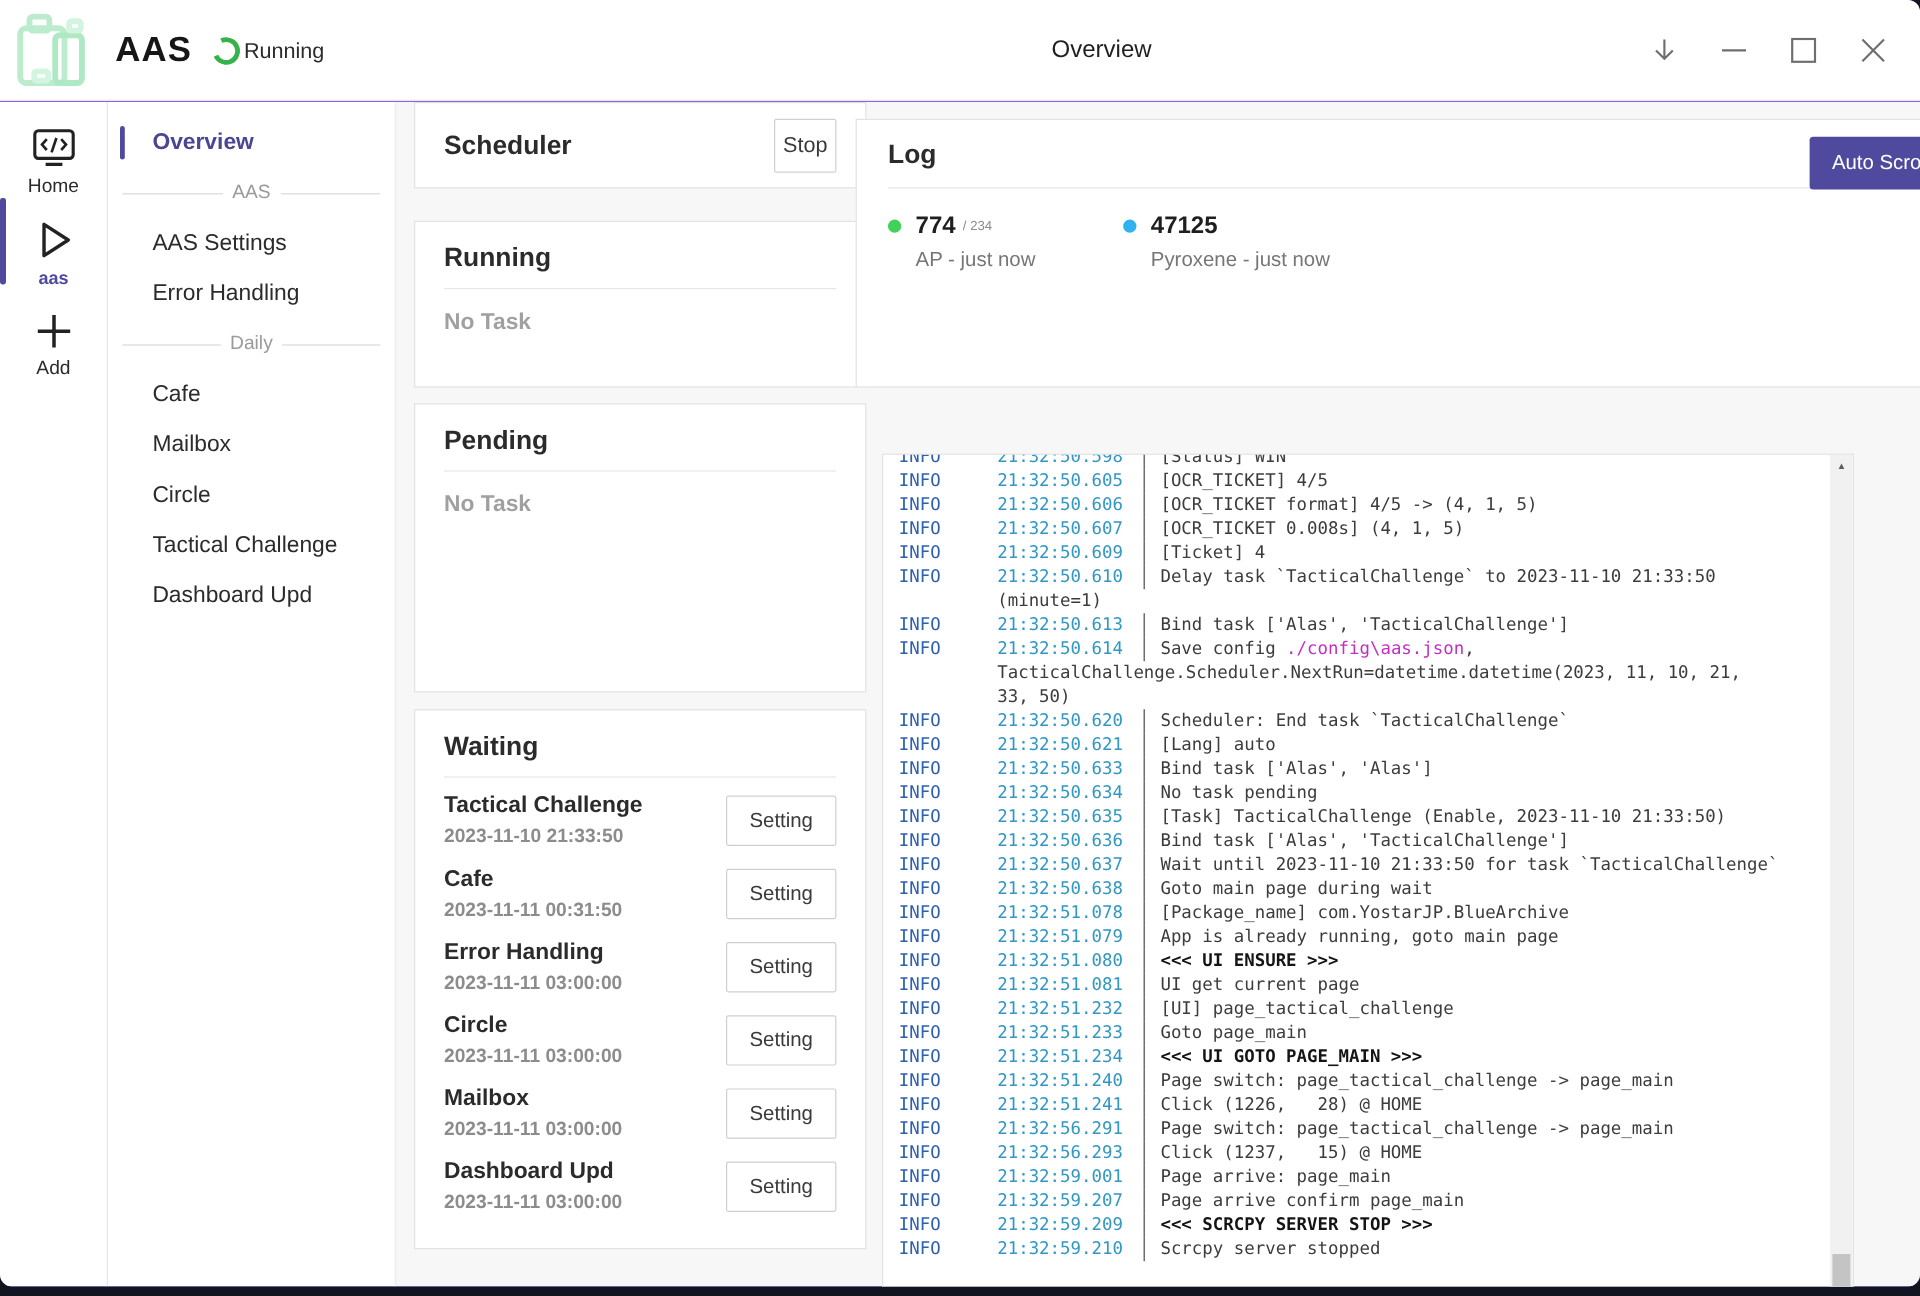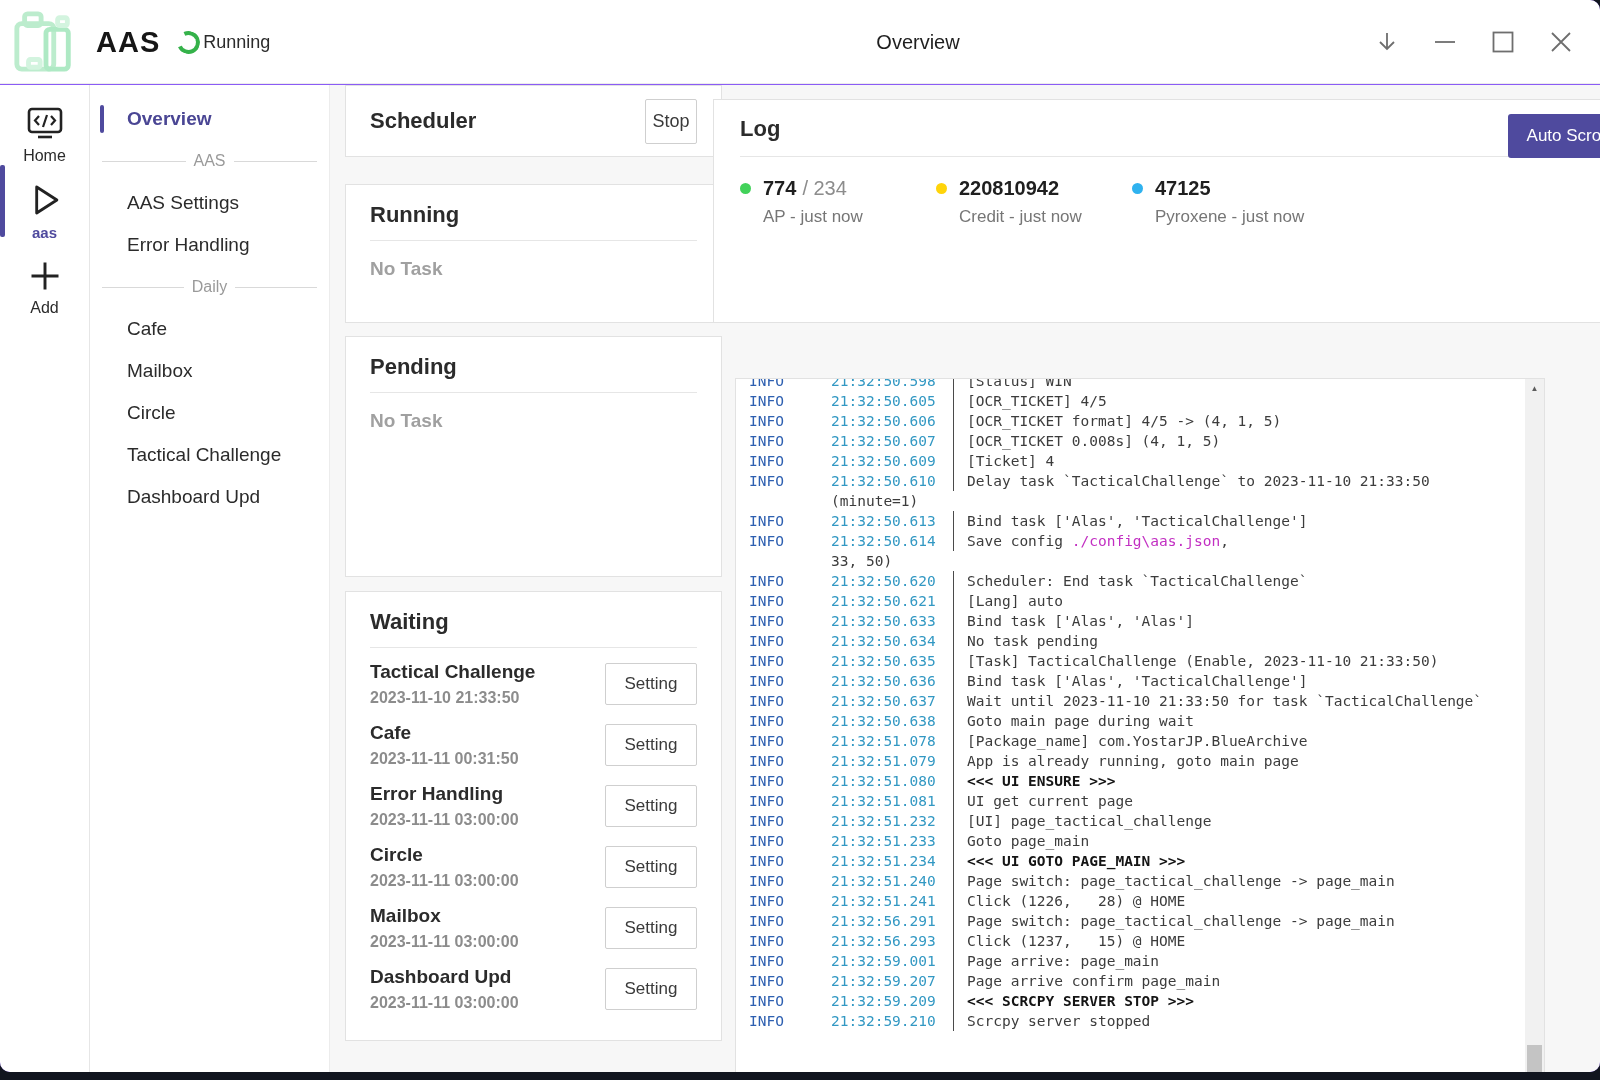--- a/index.html
+++ b/index.html
@@ -73,21 +73,21 @@
   .log-head { position:relative; padding:0 26px; }
   .autoscroll-btn { position:absolute; right:8px; top:-2px; height:44px; padding:0 19px;
                     background:#4f4a9e; color:#fff; border:none; border-radius:3px; font-size:17px;
                     font-family:"Liberation Sans", sans-serif; }
   .card-log .card-hr { margin:14px 26px 0 26px; }
   .stats { display:flex; padding:20px 0 0 26px; }
   .stat { width:196px; }
   .stat-top { display:flex; align-items:center; }
   .stat-dot { width:11px; height:11px; border-radius:50%; margin-right:12px; flex:0 0 auto; }
   .stat-value { font-size:20px; font-weight:700; color:#1f1f1f; }
-  .stat-suffix { font-size:20px; color:#8c8c8c; margin-left:6px; }
+  .stat-suffix { font-size:11px; color:#8c8c8c; margin-left:6px; }
   .stat-label { font-size:17px; color:#767676; margin-top:7px; padding-left:23px; }
 
   .console { left:405px; top:249px; width:810px; height:727px; overflow:hidden;margin-top:44px; }
   .log-content { margin-top:-8px; padding-left:13px;
                  font-family:"DejaVu Sans Mono", monospace; font-size:14.5px; line-height:20px; }
   .log-row { display:flex; white-space:pre; color:#3c3c3c; }
   .log-row .lv { width:82px; color:#2d5fb0; flex:0 0 auto; }
   .log-row .tm { width:122px; color:#3298c3; flex:0 0 auto; }
   .log-row .msg { border-left:1.5px solid #4a4a4a; padding-left:13px; }
   .log-row.cont { padding-left:82px; }
@@ -289,46 +289,40 @@
             <div class="stat">
               <div class="stat-top">
                 <span class="stat-dot" style="background: rgb(66, 210, 90);"></span>
                 <span class="stat-value">774</span>
                 <span class="stat-suffix">/ 234</span>
               </div>
               <div class="stat-label">AP - just now</div>
             </div>
             <div class="stat">
               <div class="stat-top">
-                <span class="stat-dot" style="background: rgb(255, 212, 10);"></span>
-                <span class="stat-value">220810942</span>
-              </div>
-              <div class="stat-label">Credit - just now</div>
-            </div>
-            <div class="stat">
-              <div class="stat-top">
                 <span class="stat-dot" style="background: rgb(47, 178, 239);"></span>
                 <span class="stat-value">47125</span>
               </div>
               <div class="stat-label">Pyroxene - just now</div>
             </div>
           </div>
     </div>
 
     <div class="card console">
       <div class="log-content" id="log-content">
             <div class="log-row"><span class="lv">INFO</span><span class="tm">21:32:50.598</span><span class="msg"><span>[Status] WIN</span></span></div>
             <div class="log-row"><span class="lv">INFO</span><span class="tm">21:32:50.605</span><span class="msg"><span>[OCR_TICKET] 4/5</span></span></div>
             <div class="log-row"><span class="lv">INFO</span><span class="tm">21:32:50.606</span><span class="msg"><span>[OCR_TICKET format] 4/5 -&gt; (4, 1, 5)</span></span></div>
             <div class="log-row"><span class="lv">INFO</span><span class="tm">21:32:50.607</span><span class="msg"><span>[OCR_TICKET 0.008s] (4, 1, 5)</span></span></div>
             <div class="log-row"><span class="lv">INFO</span><span class="tm">21:32:50.609</span><span class="msg"><span>[Ticket] 4</span></span></div>
             <div class="log-row"><span class="lv">INFO</span><span class="tm">21:32:50.610</span><span class="msg"><span>Delay task `TacticalChallenge` to 2023-11-10 21:33:50</span></span></div>
             <div class="log-row cont"><span class="msg nopipe"><span>(minute=1)</span></span></div>
             <div class="log-row"><span class="lv">INFO</span><span class="tm">21:32:50.613</span><span class="msg"><span>Bind task ['Alas', 'TacticalChallenge']</span></span></div>
             <div class="log-row"><span class="lv">INFO</span><span class="tm">21:32:50.614</span><span class="msg"><span>Save config </span><span class="seg-path">./config\aas.json</span><span>,</span></span></div>
+            <div class="log-row cont"><span class="msg nopipe"><span>TacticalChallenge.Scheduler.NextRun=datetime.datetime(2023, 11, 10, 21,</span></span></div>
             <div class="log-row cont"><span class="msg nopipe"><span>33, 50)</span></span></div>
             <div class="log-row"><span class="lv">INFO</span><span class="tm">21:32:50.620</span><span class="msg"><span>Scheduler: End task `TacticalChallenge`</span></span></div>
             <div class="log-row"><span class="lv">INFO</span><span class="tm">21:32:50.621</span><span class="msg"><span>[Lang] auto</span></span></div>
             <div class="log-row"><span class="lv">INFO</span><span class="tm">21:32:50.633</span><span class="msg"><span>Bind task ['Alas', 'Alas']</span></span></div>
             <div class="log-row"><span class="lv">INFO</span><span class="tm">21:32:50.634</span><span class="msg"><span>No task pending</span></span></div>
             <div class="log-row"><span class="lv">INFO</span><span class="tm">21:32:50.635</span><span class="msg"><span>[Task] TacticalChallenge (Enable, 2023-11-10 21:33:50)</span></span></div>
             <div class="log-row"><span class="lv">INFO</span><span class="tm">21:32:50.636</span><span class="msg"><span>Bind task ['Alas', 'TacticalChallenge']</span></span></div>
             <div class="log-row"><span class="lv">INFO</span><span class="tm">21:32:50.637</span><span class="msg"><span>Wait until 2023-11-10 21:33:50 for task `TacticalChallenge`</span></span></div>
             <div class="log-row"><span class="lv">INFO</span><span class="tm">21:32:50.638</span><span class="msg"><span>Goto main page during wait</span></span></div>
             <div class="log-row"><span class="lv">INFO</span><span class="tm">21:32:51.078</span><span class="msg"><span>[Package_name] com.YostarJP.BlueArchive</span></span></div>

